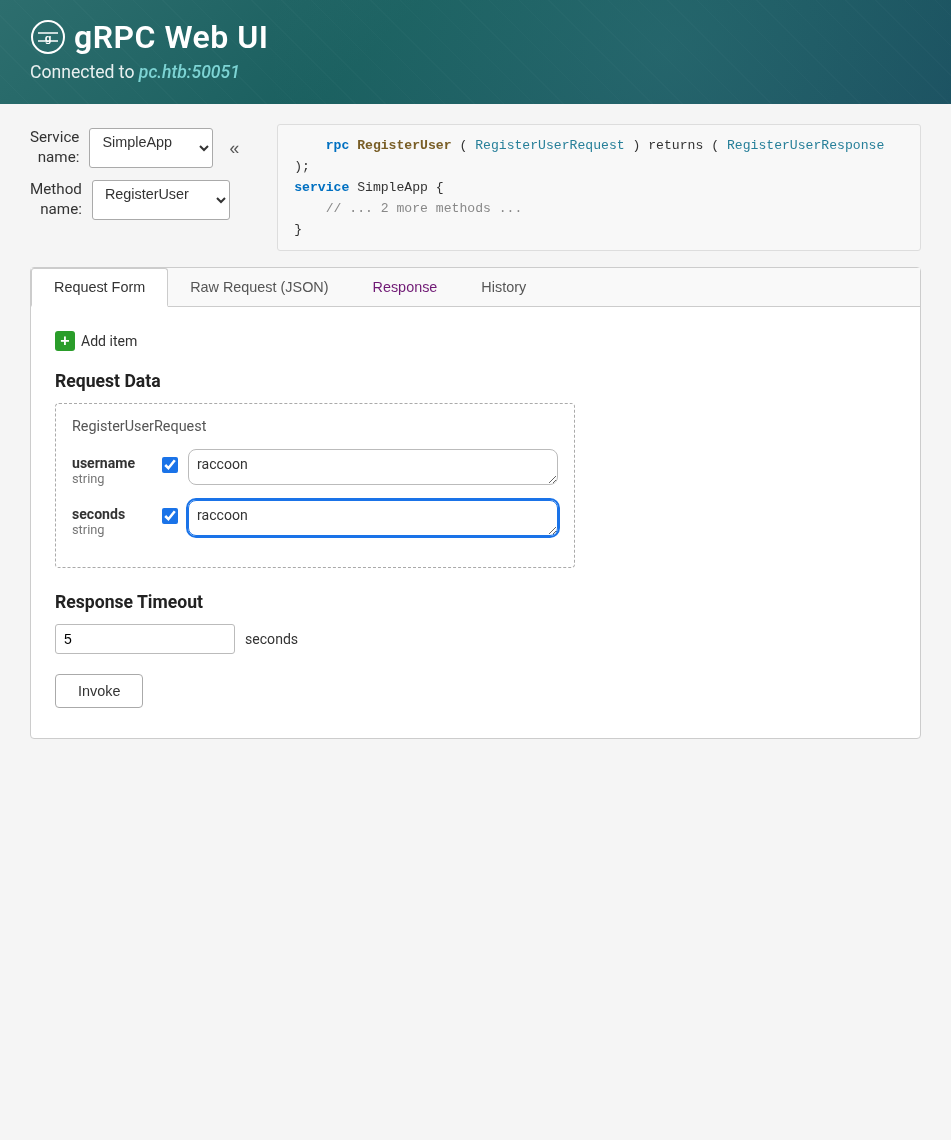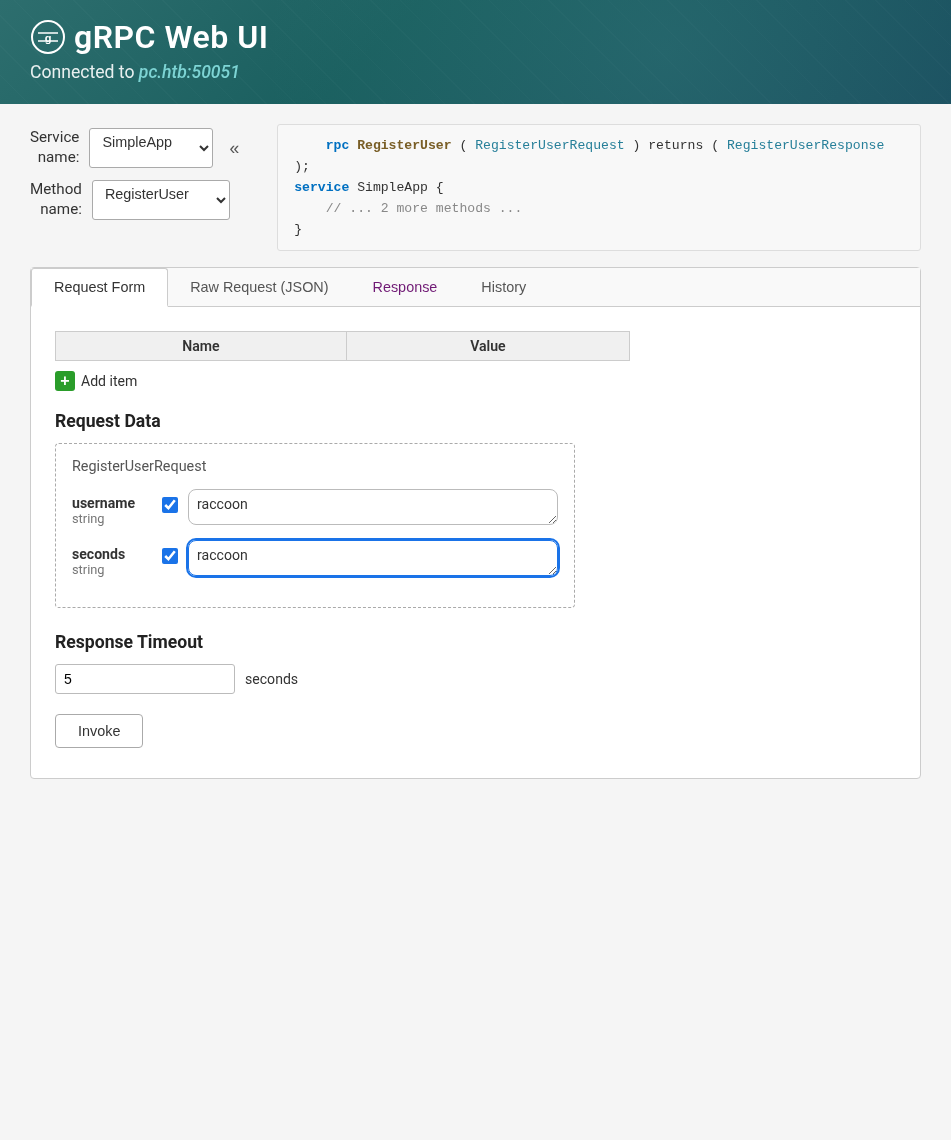--- a/index.html
+++ b/index.html
@@ -371,29 +371,20 @@
     <div class="tabs-header">
       <button class="tab active">Request Form</button>
       <button class="tab">Raw Request (JSON)</button>
       <button class="tab disabled">Response</button>
       <button class="tab">History</button>
     </div>
 
     <div class="tab-content">
 
       
-      <table class="metadata-table">
-        <thead>
-          <tr>
-            <th>Name</th>
-            <th>Value</th>
-          </tr>
-        </thead>
-        <tbody></tbody>
-      </table>
       <div class="add-item-row">
         <button class="add-btn">+</button>
         <span>Add item</span>
       </div>
 
       
       <div class="request-data-section">
         <div class="section-title">Request Data</div>
         <div class="request-box">
           <div class="request-box-title">RegisterUserRequest</div>

